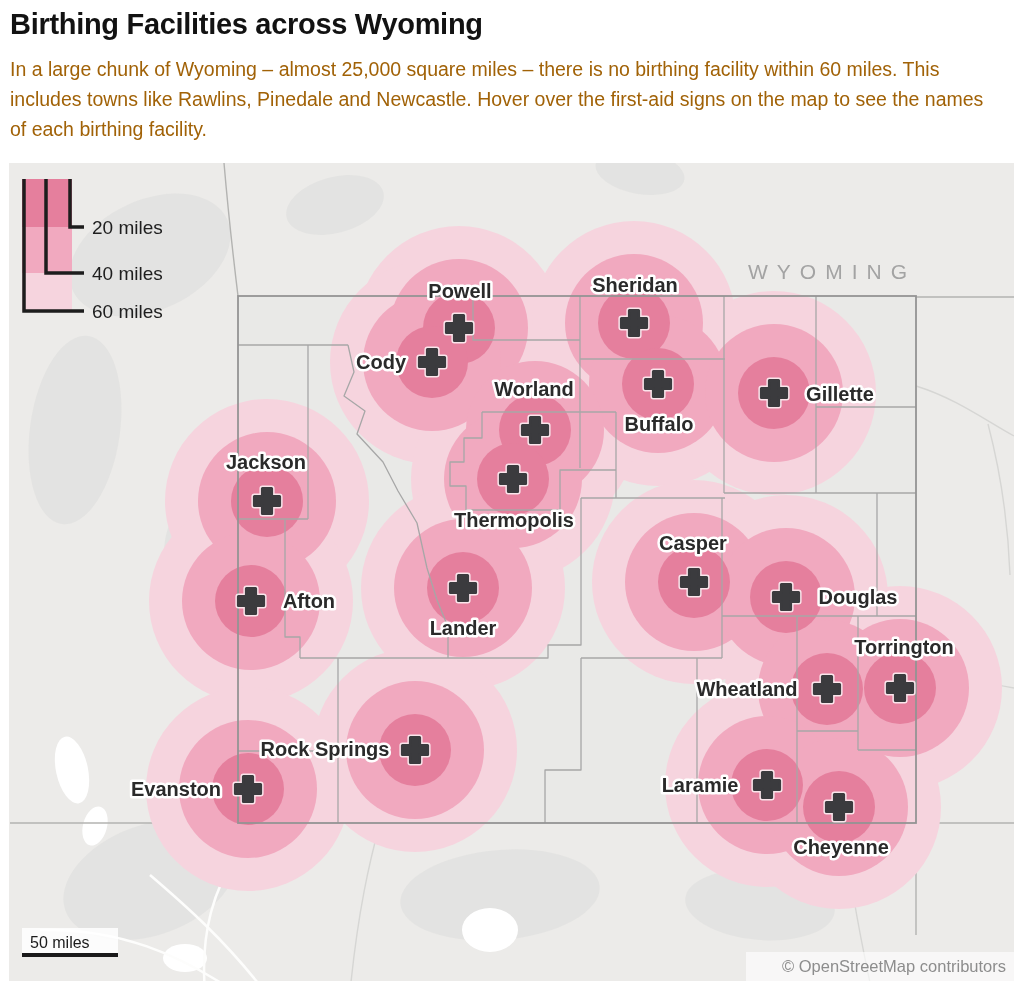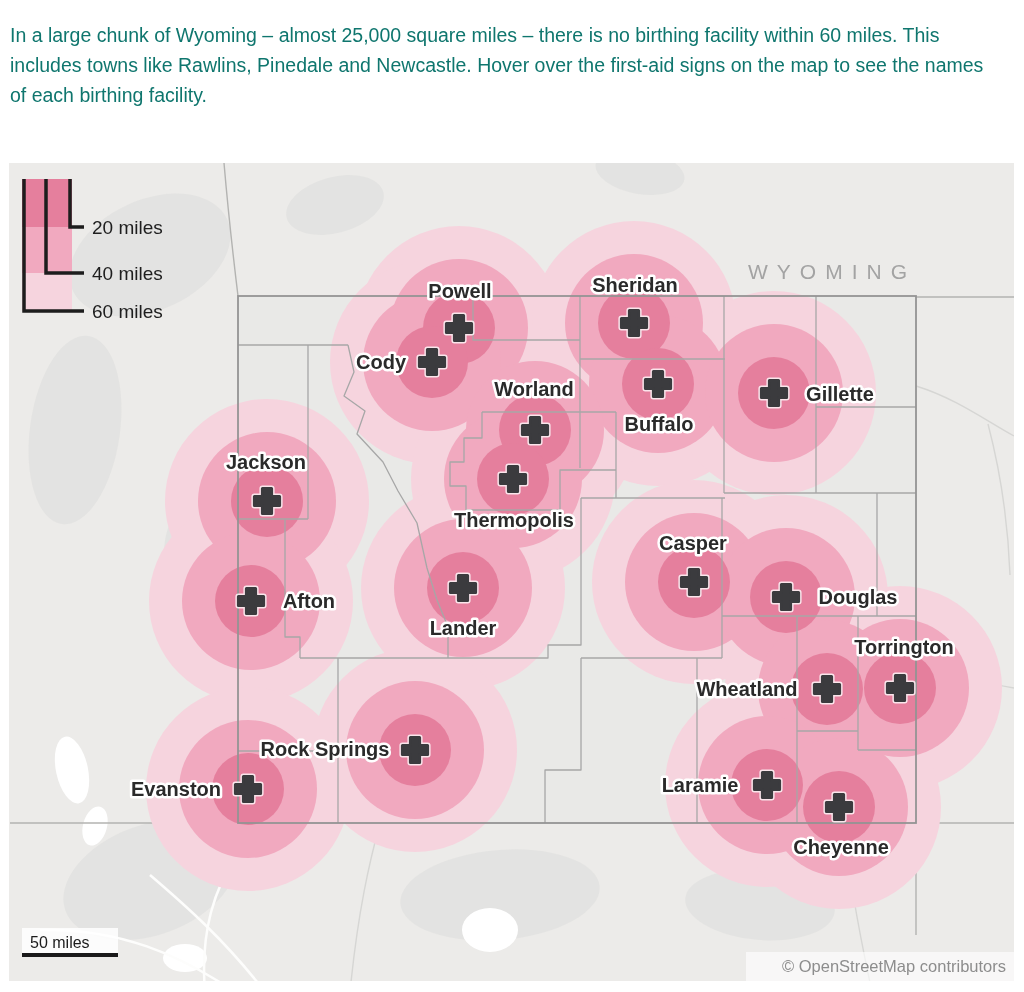--- a/index.html
+++ b/index.html
@@ -1,37 +1,38 @@
 <!DOCTYPE html>
 <html><head>
 <meta charset="utf-8">
 <style>
   html,body{margin:0;padding:0;background:#ffffff;}
   body{width:1024px;height:992px;position:relative;font-family:"Liberation Sans",sans-serif;overflow:hidden;}
   .header{position:absolute;left:10px;top:0;width:1002px;}
   .page-title{font-size:29px;font-weight:700;color:#121212;margin:8px 0 0 0;letter-spacing:-0.3px;}
-  .page-subtitle{font-size:19.5px;font-weight:400;color:#0f766e;line-height:30px;margin-top:20px;width:992px;}
+  .page-subtitle{font-size:19.5px;font-weight:400;color:#a16207;line-height:30px;margin-top:13px;width:992px;}
   .map-wrap{position:absolute;left:9px;top:163px;width:1005px;height:818px;}
   svg{display:block;}
   .city-label{font-size:20px;font-weight:700;fill:#2a2a2a;stroke:#ffffff;stroke-width:5px;stroke-linejoin:round;paint-order:stroke;text-anchor:middle;}
   .state-label{font-size:21px;font-weight:400;fill:#a3a3a3;letter-spacing:9px;text-anchor:middle;}
   .legend-label{font-size:19px;fill:#1e1e1e;}
   .scale-label{font-size:16px;fill:#1c1c1c;}
   .attribution-label{font-size:16.5px;fill:#8d8d8d;text-anchor:end;}
   .county{fill:none;stroke:#a7a7a7;stroke-width:1.3;stroke-linejoin:round;}
   .ext-border{fill:none;stroke:#b3b3b1;stroke-width:1.4;}
   .road-white{fill:none;stroke:#fdfdfc;stroke-width:2.5;}
   .road-gray{fill:none;stroke:#d6d6d4;stroke-width:1.4;}
   .terrain{fill:#e2e2e0;opacity:0.85;}
   .lake{fill:#ffffff;}
 </style>
 </head>
 <body>
 
 <div class="header">
+  <div class="page-title">Birthing Facilities across Wyoming</div>
   <div class="page-subtitle">In a large chunk of Wyoming – almost 25,000 square miles – there is no birthing facility within 60 miles. This includes towns like Rawlins, Pinedale and Newcastle. Hover over the first-aid signs on the map to see the names of each birthing facility.</div>
 </div>
 
 <div class="map-wrap">
 <svg id="map-svg" width="1005" height="818" viewBox="9 163 1005 818" xmlns="http://www.w3.org/2000/svg">
 
   <g>
     <rect x="9" y="163" width="1005" height="818" fill="#ecebe9"></rect>
     <rect x="238" y="296" width="678" height="527" fill="#e8e8e6" opacity="0.55"></rect>
 

